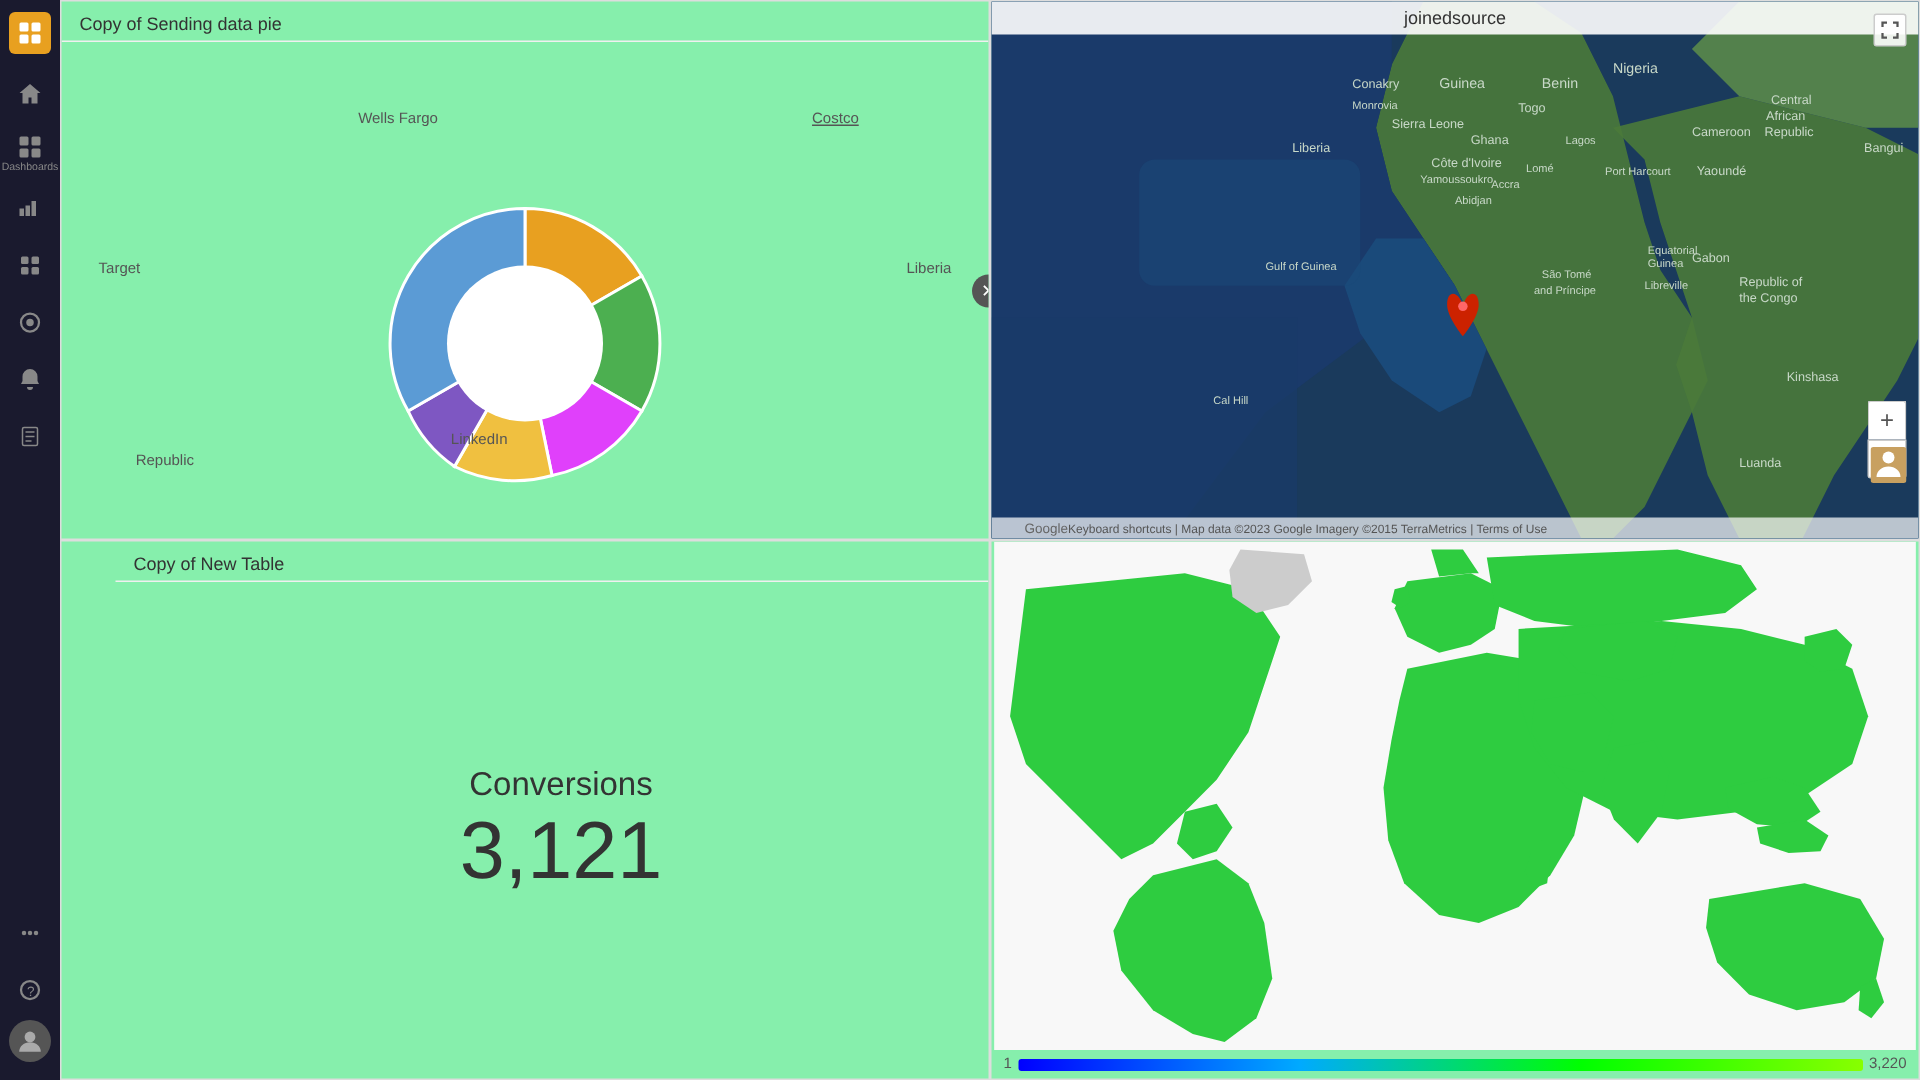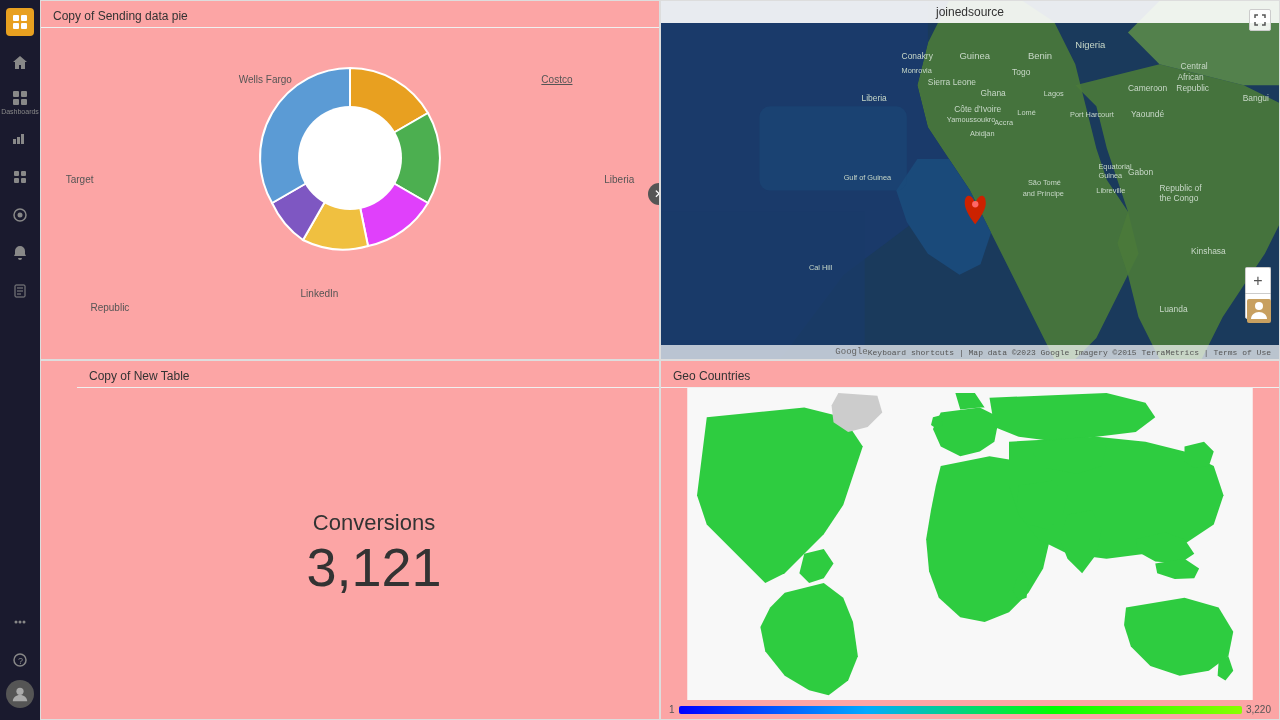--- a/index.html
+++ b/index.html
@@ -102,21 +102,21 @@
       flex: 1;
       display: grid;
       grid-template-columns: 1fr 1fr;
       grid-template-rows: 1fr 1fr;
       gap: 0;
       overflow: hidden;
       background: #e8e8e8;
     }
 
     .panel {
-      background: #fca5a5;
+      background: #86efac;
       border: 1px solid #ddd;
       display: flex;
       flex-direction: column;
       overflow: hidden;
       position: relative;
     }
 
     .panel-title {
       font-size: 12px;
       font-weight: 500;
@@ -134,21 +134,21 @@
       position: relative;
       overflow: hidden;
     }
 
     
     .pie-container {
       position: relative;
       width: 100%;
       height: 100%;
       display: flex;
-      align-items: flex-start;
+      align-items: flex-end;
       justify-content: center;
     }
     .pie-label {
       position: absolute;
       font-size: 10px;
       color: #555;
       pointer-events: none;
     }
 
     
@@ -213,27 +213,26 @@
       font-weight: 300;
       color: #555;
     }
     .zoom-btn:first-child { border-radius: 2px 2px 0 0; border-bottom: none; }
     .zoom-btn:last-child { border-radius: 0 0 2px 2px; }
 
     .map-footer {
       position: absolute;
       bottom: 0; left: 0; right: 0;
       background: rgba(255,255,255,0.7);
-      padding: 2px 8px;
+      padding: 2px 22px;
       font-size: 9px;
       color: #666;
       display: flex;
       align-items: center;
-      justify-content: flex-end;
-      font-family: Liberation Mono, monospace;
+      justify-content: flex-start;
     }
 
     
     .satellite-bg {
       position: absolute;
       top: 0; left: 0; right: 0; bottom: 0;
       background: #1a4a6e;
       overflow: hidden;
     }
 
@@ -506,21 +505,20 @@
 
     <div class="panel metric-panel">
       <div class="panel-title">Copy of New Table</div>
       <div class="metric-content">
         <div class="metric-label">Conversions</div>
         <div class="metric-value">3,121</div>
       </div>
     </div>
 
     <div class="panel">
-      <div class="panel-title">Geo Countries</div>
       <div class="world-map-container">
         <svg class="world-map-svg" viewBox="0 0 580 320" preserveAspectRatio="xMidYMid meet">
 
           <rect width="580" height="320" fill="#f8f8f8"></rect>
 
           <path d="M20,30 L120,20 L160,30 L180,60 L170,90 L160,120 L140,150 L120,170 L100,190 L80,200 L60,180 L40,160 L20,140 L10,110 L15,70 Z" fill="#2ecc40"></path>
 
           <path d="M120,170 L140,165 L150,180 L140,195 L125,200 L115,190 Z" fill="#2ecc40"></path>
 
           <path d="M100,210 L140,200 L160,215 L170,240 L175,275 L165,300 L145,315 L125,310 L100,295 L80,270 L75,245 L85,225 Z" fill="#2ecc40"></path>

